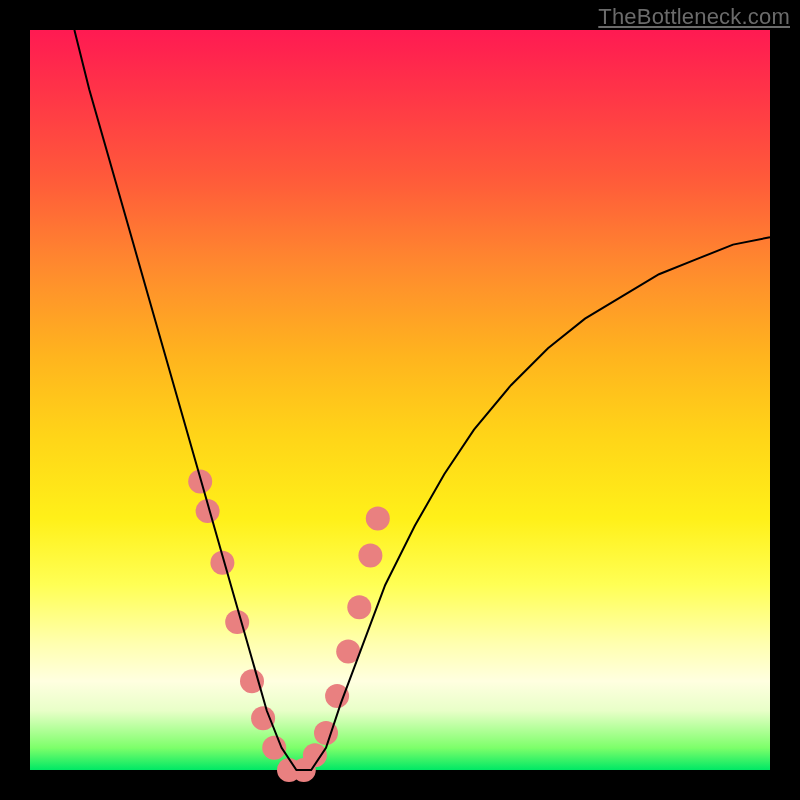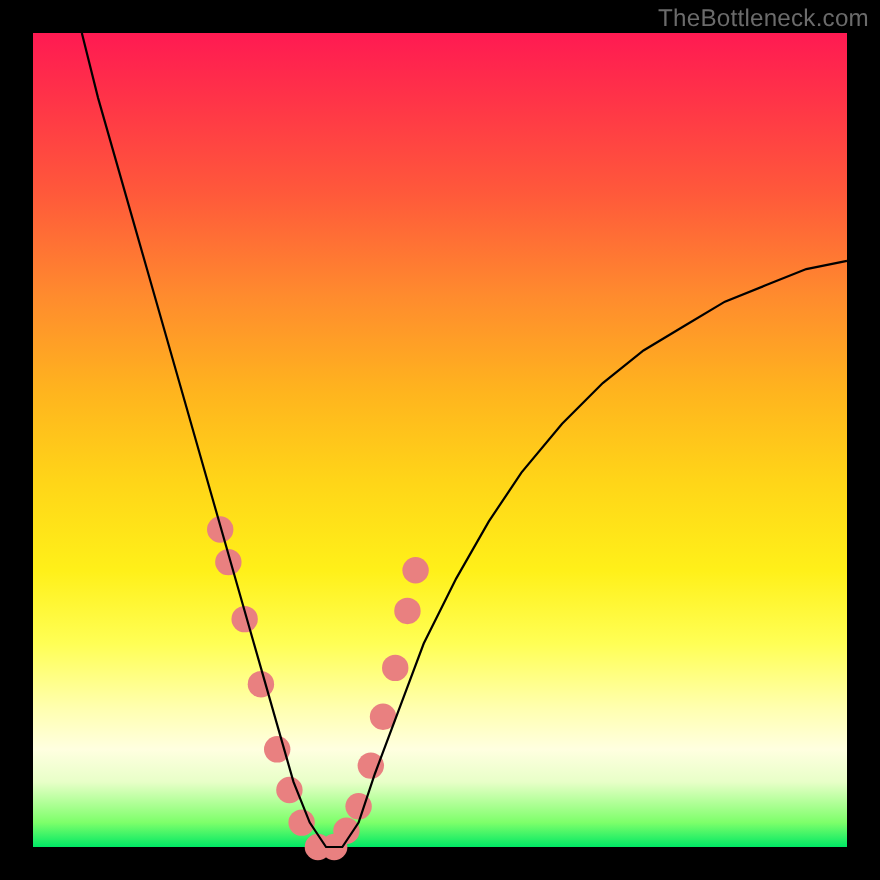--- a/index.html
+++ b/index.html
@@ -45,20 +45,21 @@
   }
   .watermark {
     position: absolute;
     top: 4px;
     right: 10px;
     color: #6b6b6b;
     font-size: 22px;
     letter-spacing: 0.2px;
     font-weight: 400;
     user-select: none;
+    text-decoration: underline;
   }
   svg.curve {
     position: absolute;
     left: 0;
     top: 0;
     width: 740px;
     height: 740px;
     overflow: visible;
   }
   .curve path.line {

